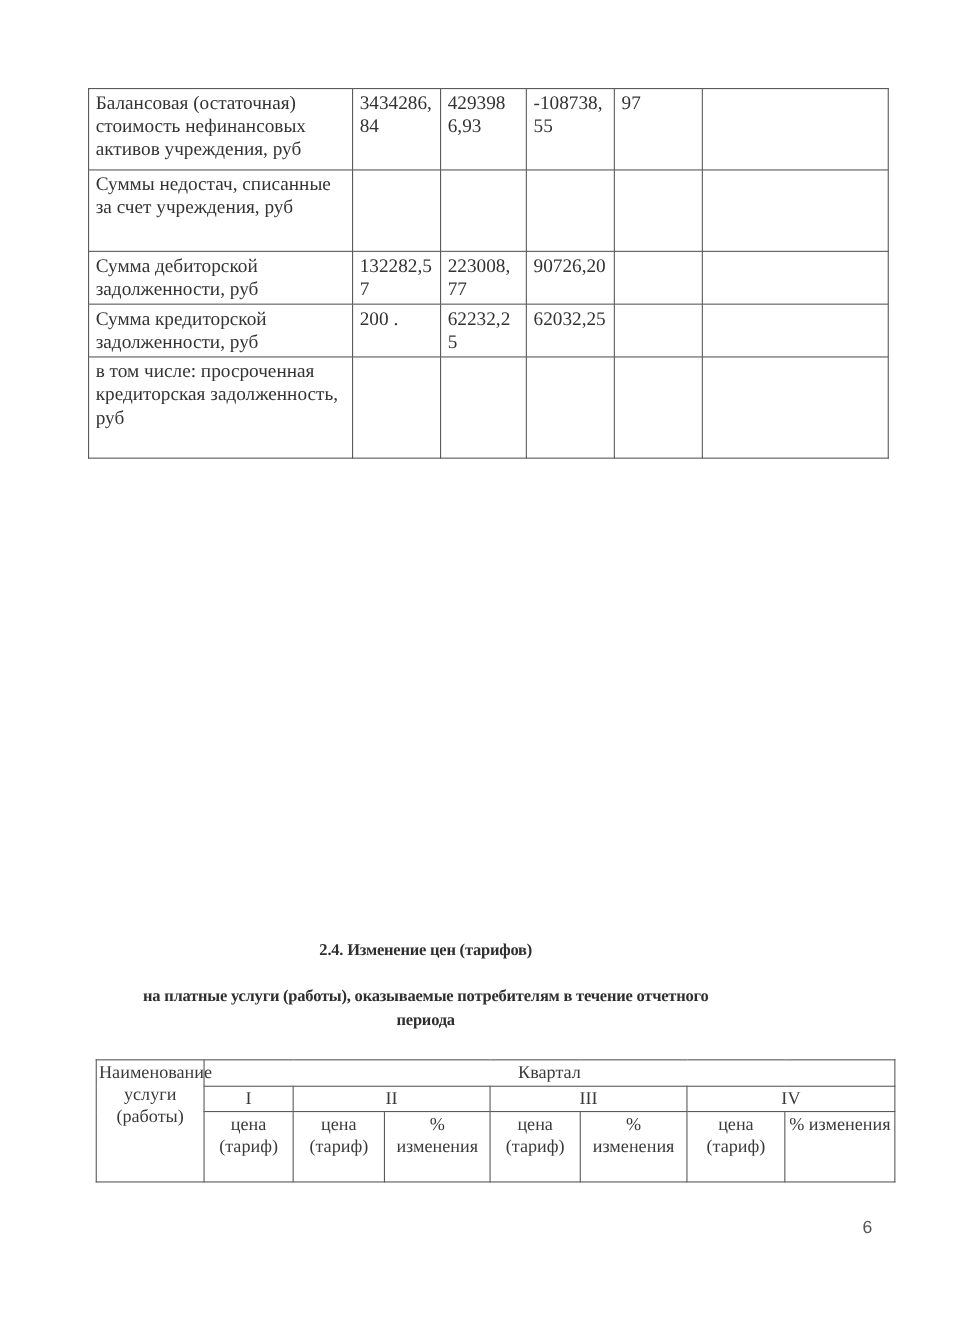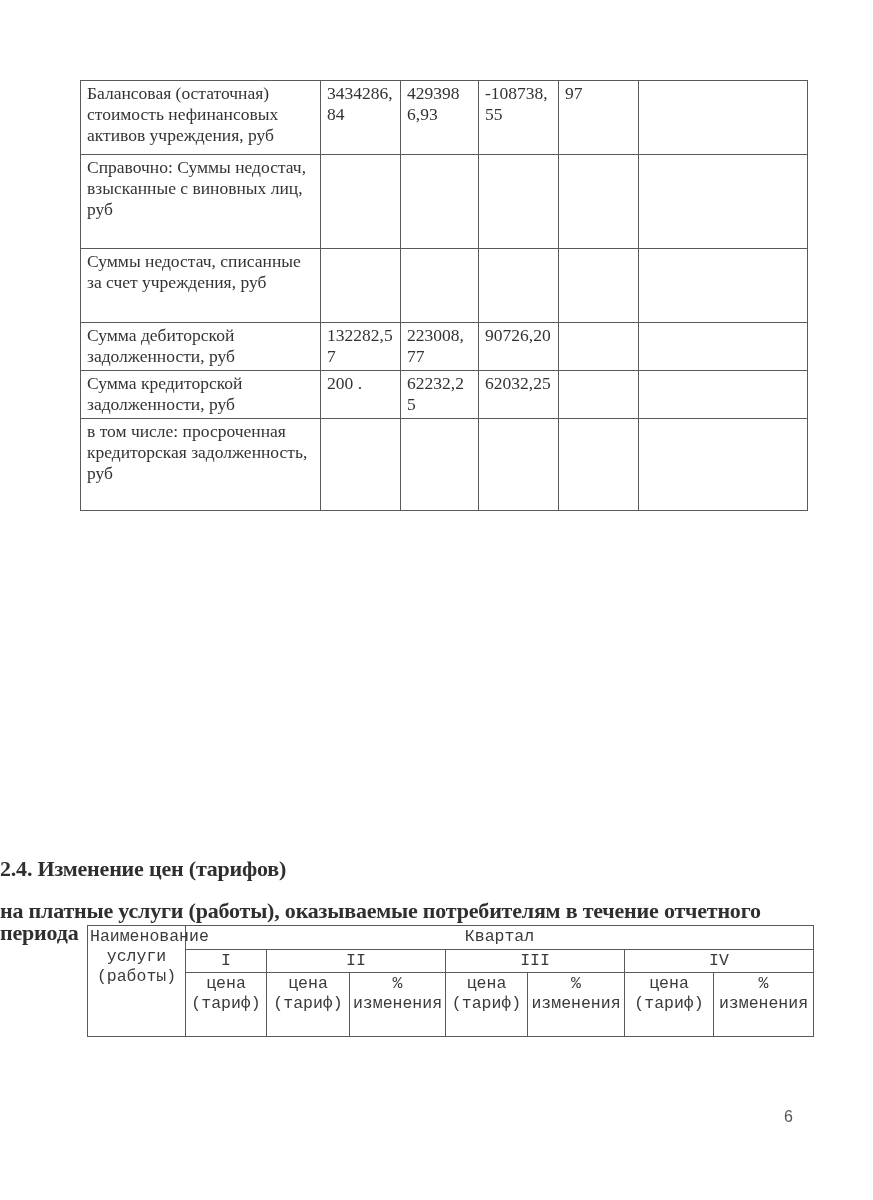--- a/index.html
+++ b/index.html
@@ -11,27 +11,27 @@
   .t1 {
     position: absolute; left: 80px; top: 80px; border-collapse: collapse;
     table-layout: fixed; width: 727px;
   }
   .t1 td {
     border: 1px solid #5a5a5a; vertical-align: top; padding: 2px 6px 0 6px;
     font-size: 17.5px; line-height: 21px; color: #333;
   }
   .t1 td.num { padding-left: 6px; word-break: break-all; }
   .h2 {
-    position: absolute; left: 0; width: 774px; 
-    font-weight: bold; font-size: 22px; color: #2f2f2f;
+    position: absolute; left: 0; width: 774px; text-align: center;
+    font-weight: bold; font-size: 15px; color: #2f2f2f;
     font-family: "Liberation Serif", serif; letter-spacing: -0.2px;
   }
   .t2 {
-    position: absolute; left: 87px; top: 925px; border-collapse: collapse;
-    table-layout: fixed; width: 726px; font-family: Liberation Mono, monospace;
+    position: absolute; left: 87px; top: 963px; border-collapse: collapse;
+    table-layout: fixed; width: 726px;
   }
   .t2 td {
     border: 1px solid #5a5a5a; text-align: center; vertical-align: top;
     font-size: 16.5px; line-height: 20px; color: #3a3a3a; padding: 1px 2px;
   }
   .pagenum {
     position: absolute; left: 784px; top: 1108px; font-size: 16px; color: #555;
     font-family: "Liberation Sans", sans-serif;
   }
 </style>
@@ -48,28 +48,20 @@
       <col style="width:169px">
   </colgroup>
   <tbody>
       <tr style="height:74px">
     <td>Балансовая (остаточная) стоимость нефинансовых активов учреждения, руб</td>
     <td class="num">3434286,84</td>
     <td class="num">4293986,93</td>
     <td class="num">-108738,55</td>
     <td class="num">97</td>
     <td class="num"></td>
-  </tr>
-  <tr style="height:94px">
-    <td>Справочно: Суммы недостач, взысканные с виновных лиц, руб</td>
-    <td></td>
-        <td></td>
-        <td></td>
-        <td></td>
-        <td></td>
   </tr>
   <tr style="height:74px">
     <td>Суммы недостач, списанные за счет учреждения, руб</td>
     <td></td>
         <td></td>
         <td></td>
         <td></td>
         <td></td>
   </tr>
   <tr style="height:48px">

